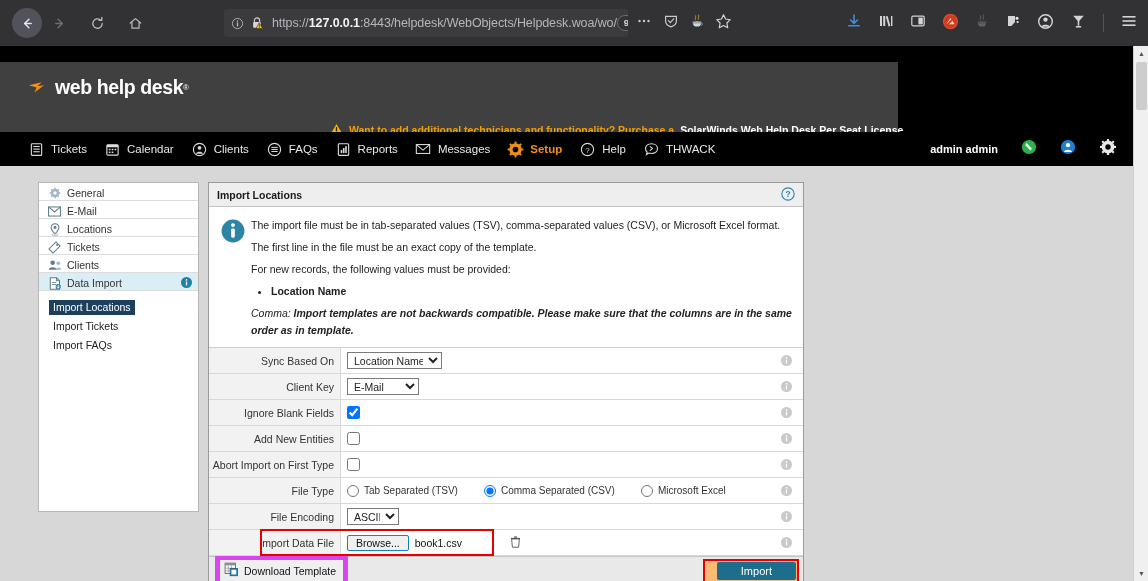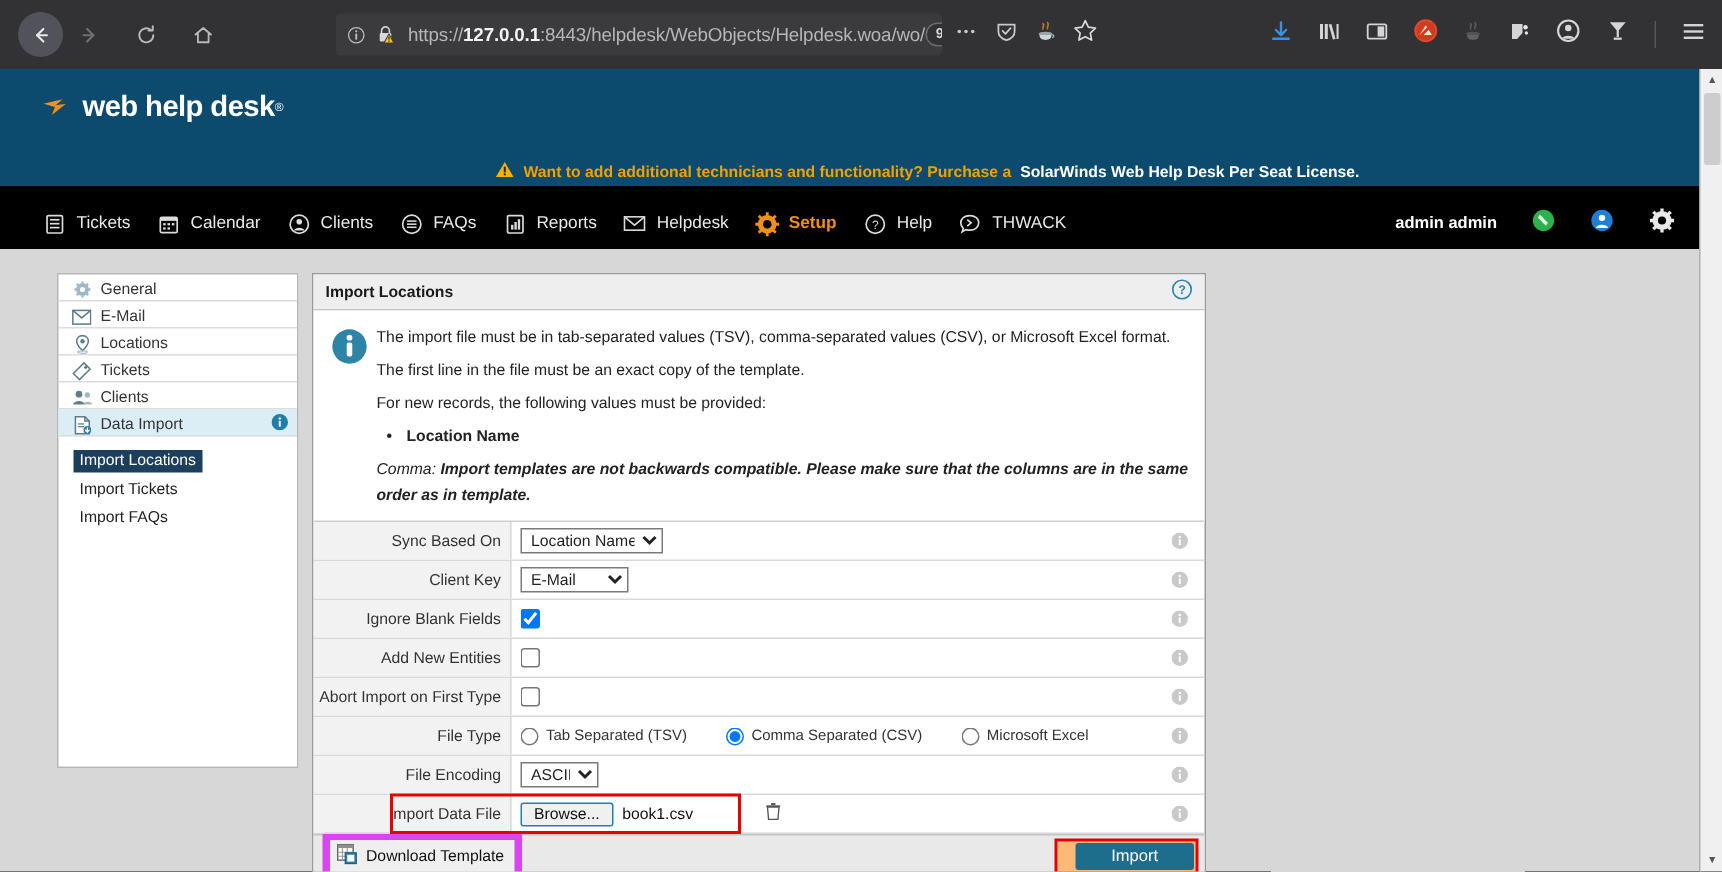--- a/index.html
+++ b/index.html
@@ -72,22 +72,22 @@
   }
   .sb-arrow.up { top: 0; }
   .sb-arrow.down { bottom: 0; }
   .sb-thumb {
     position: absolute; left: 2px; top: 16px; width: 11px; height: 48px;
     background: #cdcdcd; border-radius: 2px;
   }
 
   
   .whd-header {
-    position: absolute; left: 0; top: 0; width: 1133px; height: 78px;
-    background: #0c4a6e;
+    position: absolute; left: 0; top: 16px; width: 898px; height: 78px;
+    background: #404040;
   }
   .brand {
     position: absolute; left: 28px; top: 14px;
     display: flex; align-items: center;
     color: #fff; font-size: 19.5px; font-weight: bold; letter-spacing: -.4px;
   }
   .brand .mark { margin-right: 5px; display: flex; }
   .brand .tm { font-size: 8px; vertical-align: super; font-weight: normal; }
 
   .license-note {
@@ -465,21 +465,21 @@
         </span>
         <span>Reports</span>
       </div>
       <div class="nav-item">
         <span class="nav-icon">
           <svg width="16" height="16" viewBox="0 0 18 16">
               <rect x="1.5" y="3" width="15" height="10" fill="none" stroke="#dcdcdc" stroke-width="1.2"></rect>
               <path d="M1.5 3 L9 9.2 L16.5 3" fill="none" stroke="#dcdcdc" stroke-width="1.2"></path>
             </svg>
         </span>
-        <span>Helpdesk</span>
+        <span>Messages</span>
       </div>
       <div class="nav-item active">
         <span class="nav-icon">
           <svg width="17" height="17" viewBox="0 0 18 18">
               <g fill="#f0901a">
                 <circle cx="9" cy="9" r="6.6"></circle>
               </g>
               <circle cx="9" cy="9" r="3" fill="#000"></circle>
               <g stroke="#f0901a" stroke-width="2">
                 <path d="M9 .6 V3"></path>

